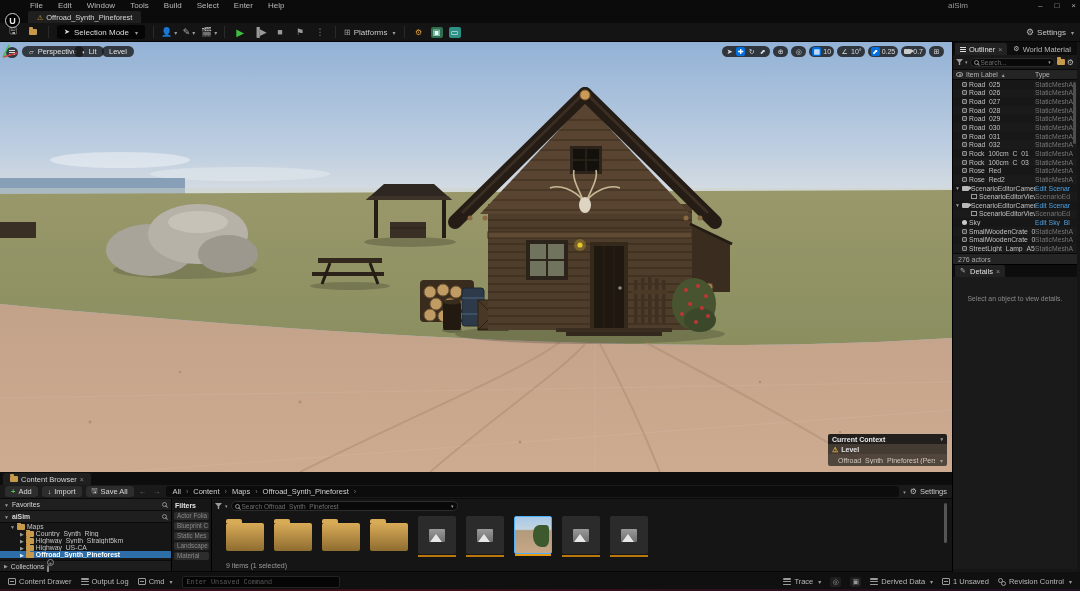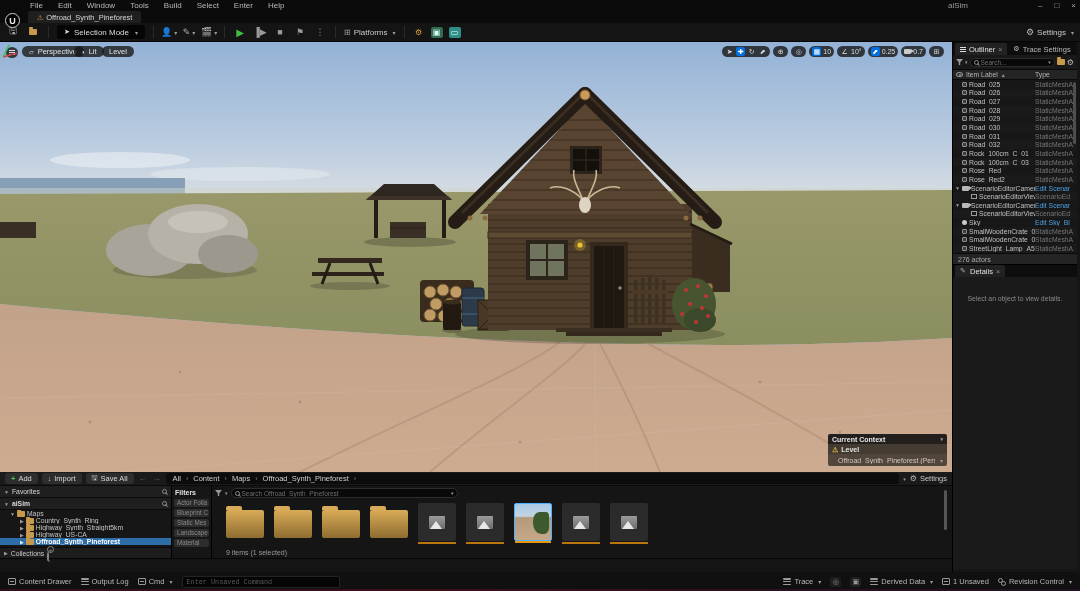--- a/index.html
+++ b/index.html
@@ -535,21 +535,21 @@
         <span class="hamb">
             <i></i>
             <i></i>
             <i></i>
           </span>
         <span>Outliner</span>
         <span class="x">×</span>
       </div>
       <div class="rtab">
         <span class="gear" style="font-size:7px;">⚙</span>
-        <span>Trace Settings</span>
+        <span>World Material</span>
       </div>
     </div>
     <div class="osearch">
       <span class="funnel"></span>
       <span class="arr">▾</span>
       <div class="sbox">
         <span class="i-mag"></span>
         <span>Search...</span>
         <span class="arr" style="margin-left:auto;">▾</span>
       </div>
@@ -736,20 +736,27 @@
       <div class="rtab active">
         <span class="pen"></span>
         <span>Details</span>
         <span class="x">×</span>
       </div>
     </div>
     <div class="dbody"><span>Select an object to view details.</span></div>
   </div>
 
   <div class="cb">
+    <div class="cb-tabrow">
+      <div class="cb-tab">
+        <span class="i-fold"></span>
+        <span>Content Browser</span>
+        <span class="x">×</span>
+      </div>
+    </div>
     <div class="cb-toolbar">
       <div class="btn">
           <span class="plus">+</span>
           <span>Add</span>
         </div>
       <div class="btn">
           <span style="font-size:7px;">↓</span>
           <span>Import</span>
         </div>
       <div class="btn">

